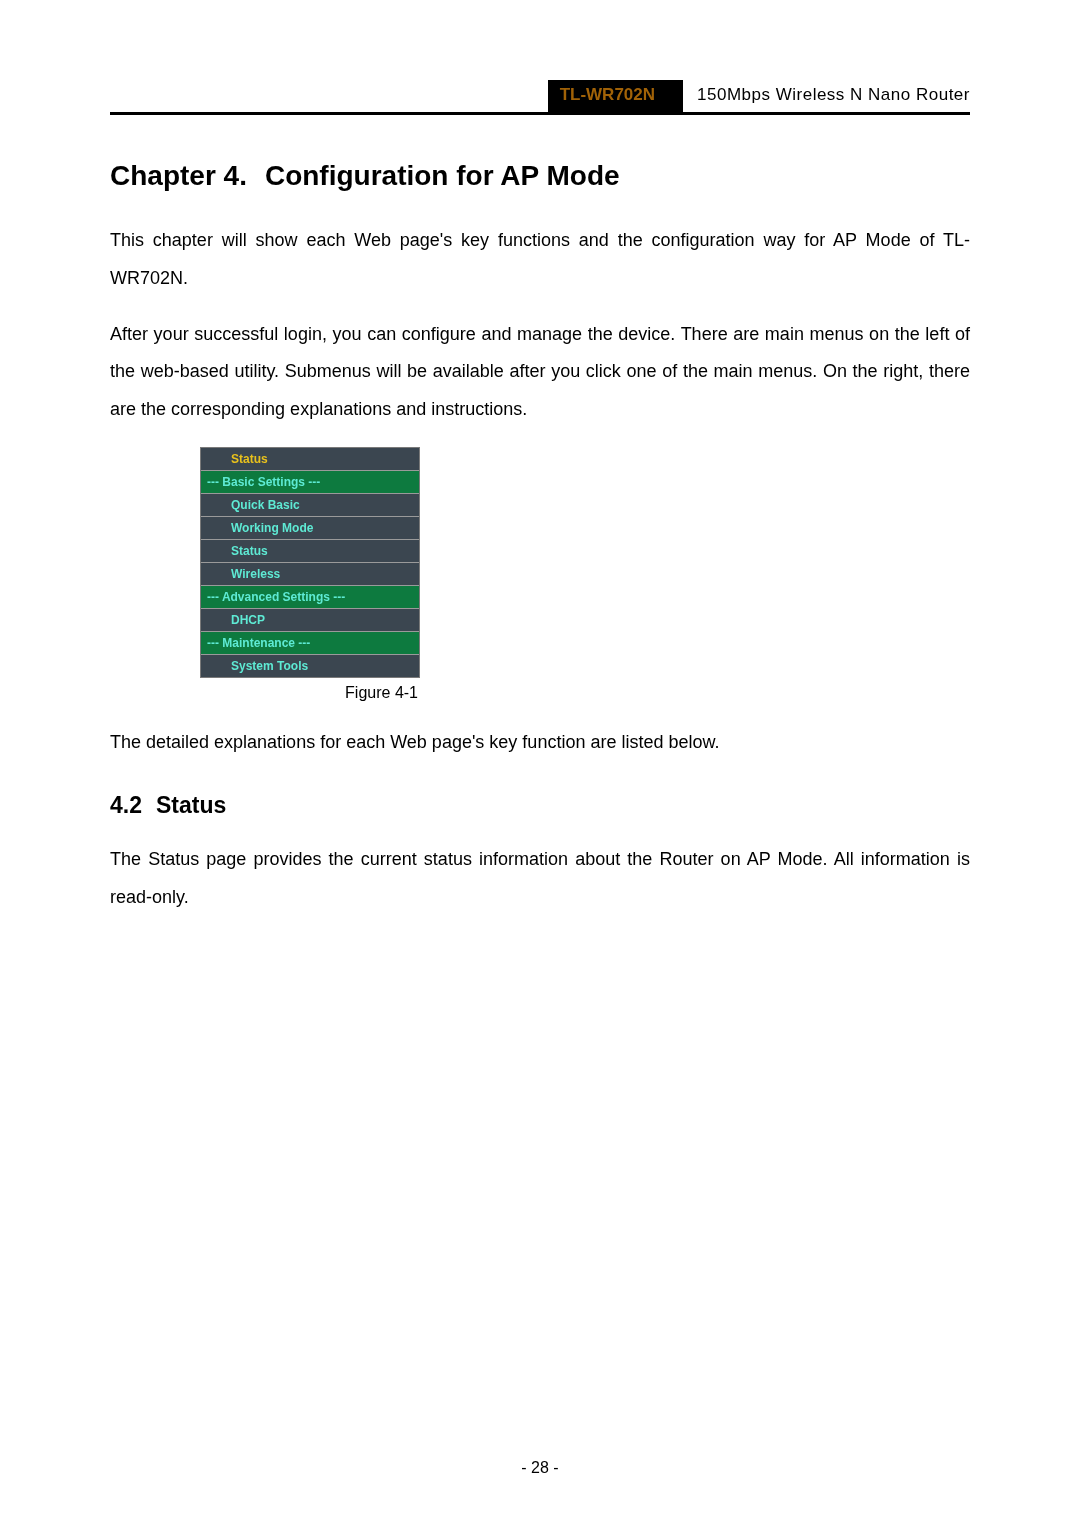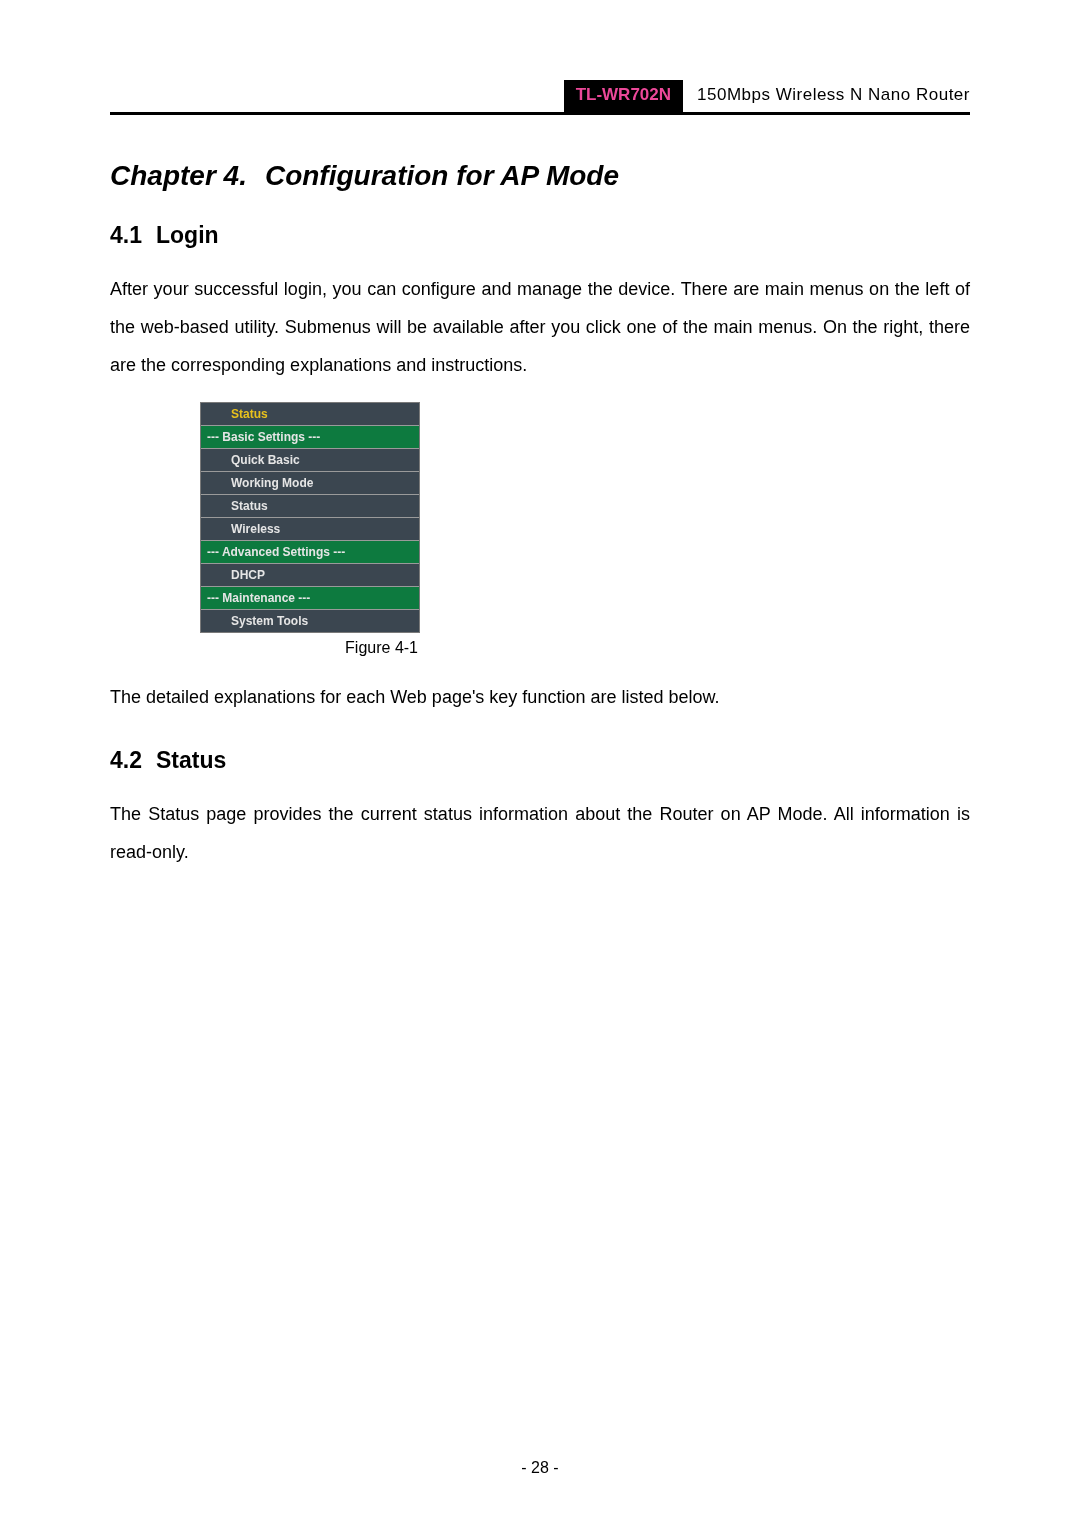--- a/index.html
+++ b/index.html
@@ -19,38 +19,37 @@
   }
   .header-bar {
     display: flex;
     justify-content: flex-end;
     align-items: stretch;
     border-bottom: 3px solid #000;
     height: 32px;
   }
   .header-model {
     background: #000;
-    color: #ec4899;
+    color: #a16207;
     font-weight: bold;
     font-size: 17px;
-    padding: 5px 12px 0 12px;
+    padding: 5px 28px 0 12px;
     height: 27px;
   }
   .header-product {
     font-weight: normal;
     font-size: 17px;
     padding: 5px 0 0 14px;
     height: 27px;
     letter-spacing: 0.5px;
   }
   h1.chapter {
     font-size: 28px;
     font-weight: bold;
     margin: 45px 0 30px 0;
-    font-style: italic;
   }
   .chap-num { display: inline-block; margin-right: 18px; }
   p.body {
     font-size: 18px;
     line-height: 2.1;
     margin: 0 0 18px 0;
     text-align: justify;
   }
   h2.section {
     font-size: 23px;
@@ -67,21 +66,21 @@
     border: 1px solid #7a7a7a;
     width: 218px;
     font-size: 0;
   }
   .menu-row {
     display: block;
     border-top: 1px solid #9a9a9a;
     font-family: Arial, sans-serif;
     font-weight: bold;
     font-size: 12px;
-    color: #e5e5e5;
+    color: #5eead4;
     padding: 4px 0 4px 0;
     line-height: 14px;
   }
   .menu-row:first-child { border-top: none; }
   .menu-item {
     background: #3b4650;
     padding-left: 30px;
   }
   .menu-header {
     background: #0d7a3f;
@@ -116,24 +115,22 @@
 
   <div class="header-bar">
     <div class="header-model">TL-WR702N</div>
     <div class="header-product">150Mbps Wireless N Nano Router</div>
   </div>
 
   <h1 class="chapter">
     <span class="chap-num">Chapter 4.</span><span>Configuration for AP Mode</span>
   </h1>
 
+  <p class="body">This chapter will show each Web page's key functions and the configuration way for AP Mode of TL-WR702N.</p>
 
-  <h2 class="section">
-    <span class="sec-num">4.1</span><span>Login</span>
-  </h2>
 
   <p class="body">After your successful login, you can configure and manage the device. There are main menus on the left of the web-based utility. Submenus will be available after you click one of the main menus. On the right, there are the corresponding explanations and instructions.</p>
 
   <div class="menu-figure">
     <div class="menu-box">
       <span class="menu-row menu-status">Status</span>
       <span class="menu-row menu-header">--- Basic Settings ---</span>
       <span class="menu-row menu-item">Quick Basic</span>
       <span class="menu-row menu-item">Working Mode</span>
       <span class="menu-row menu-item">Status</span>

